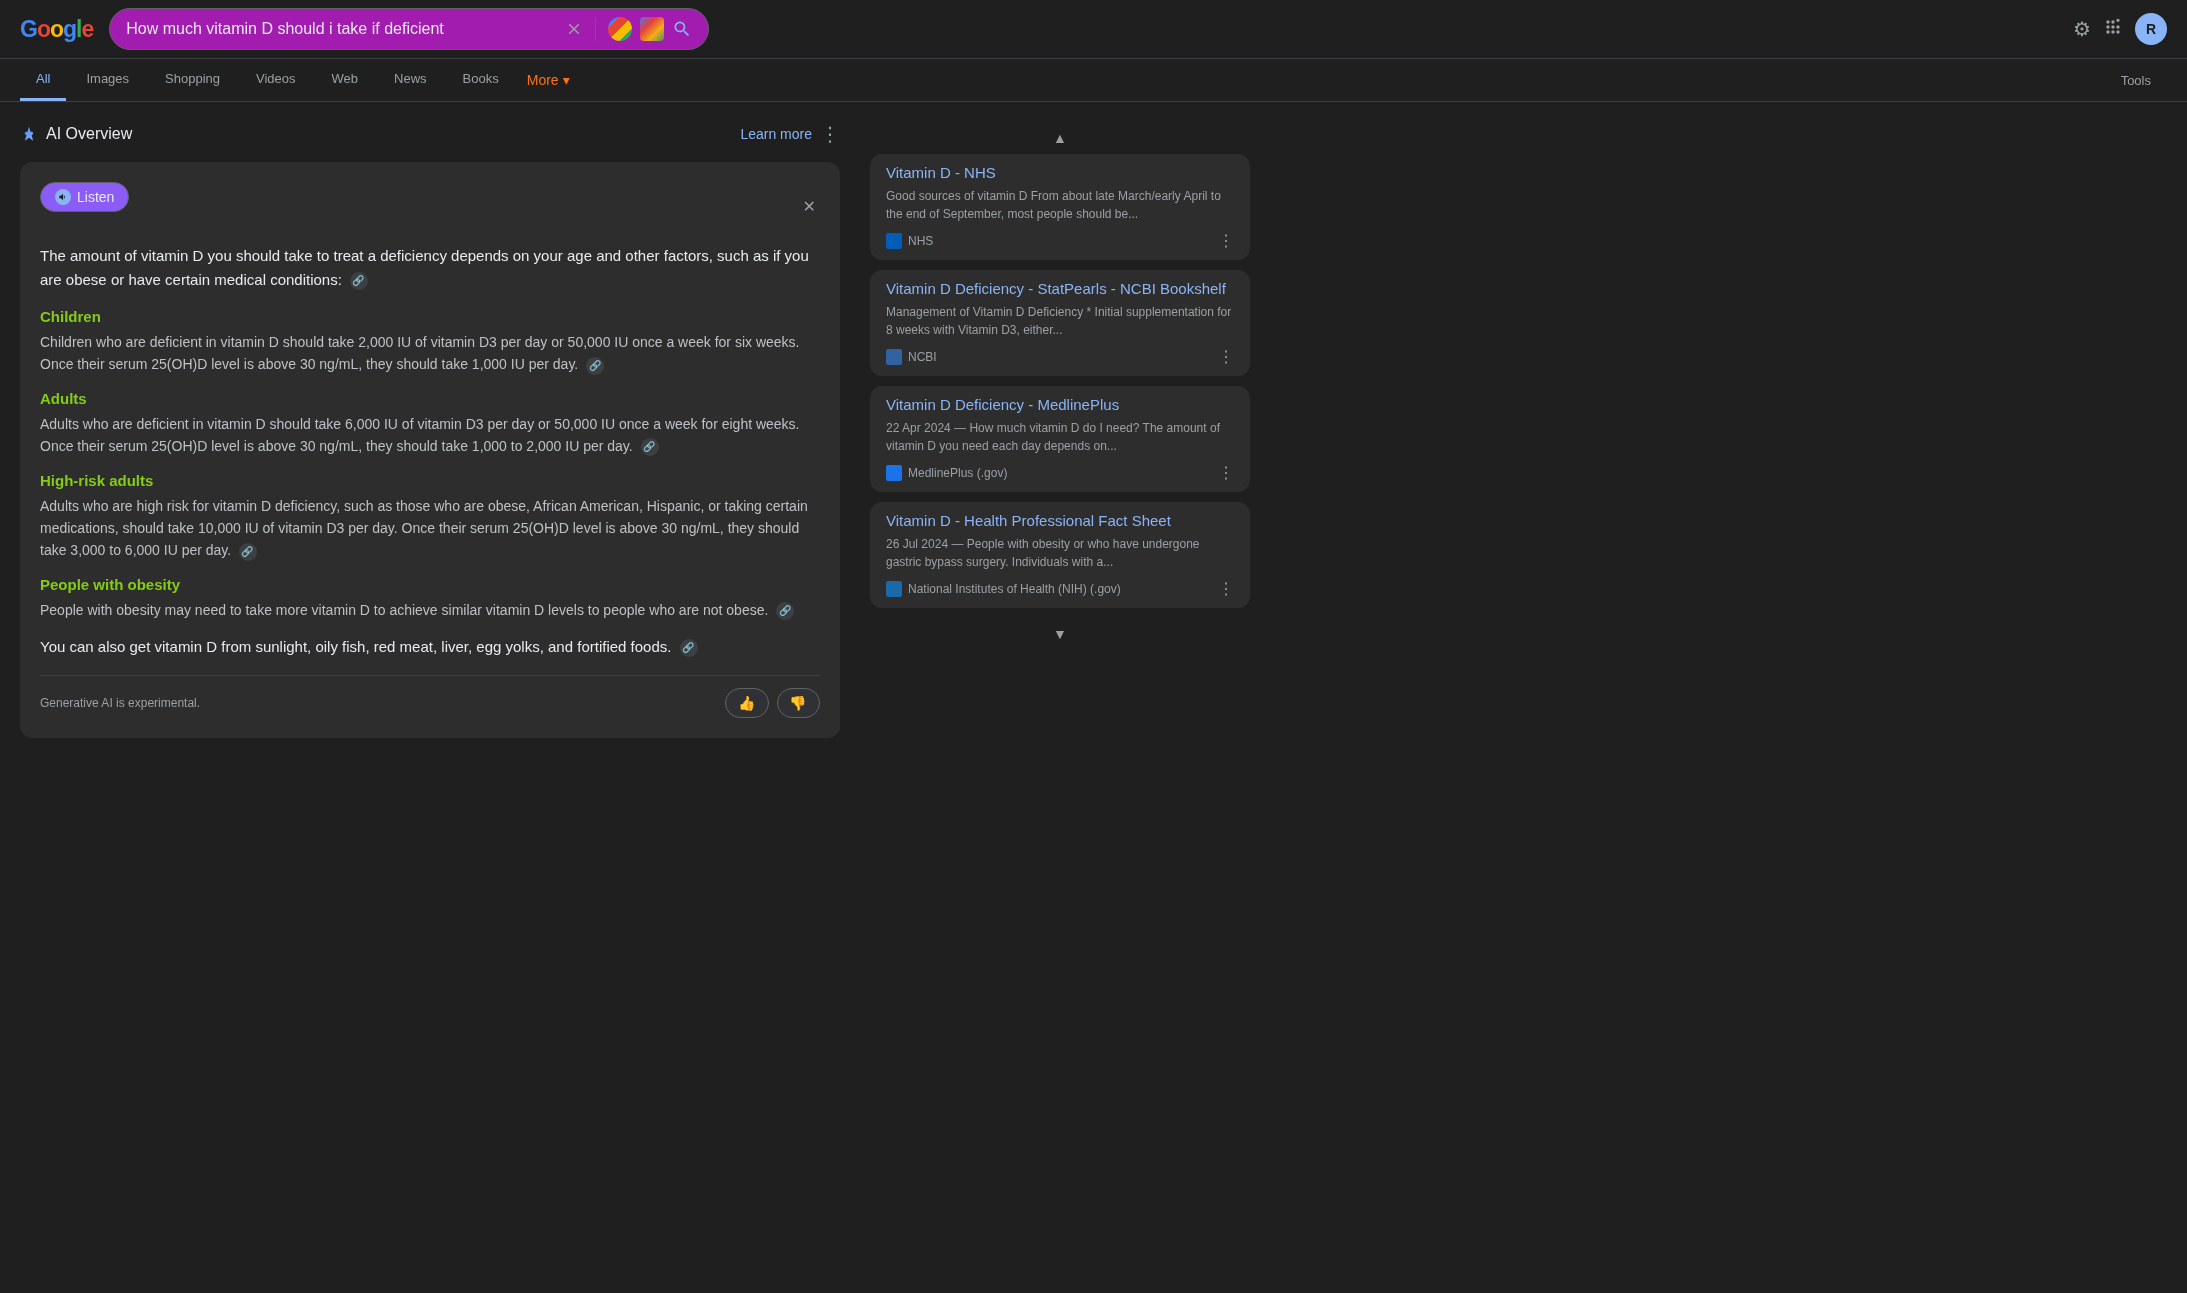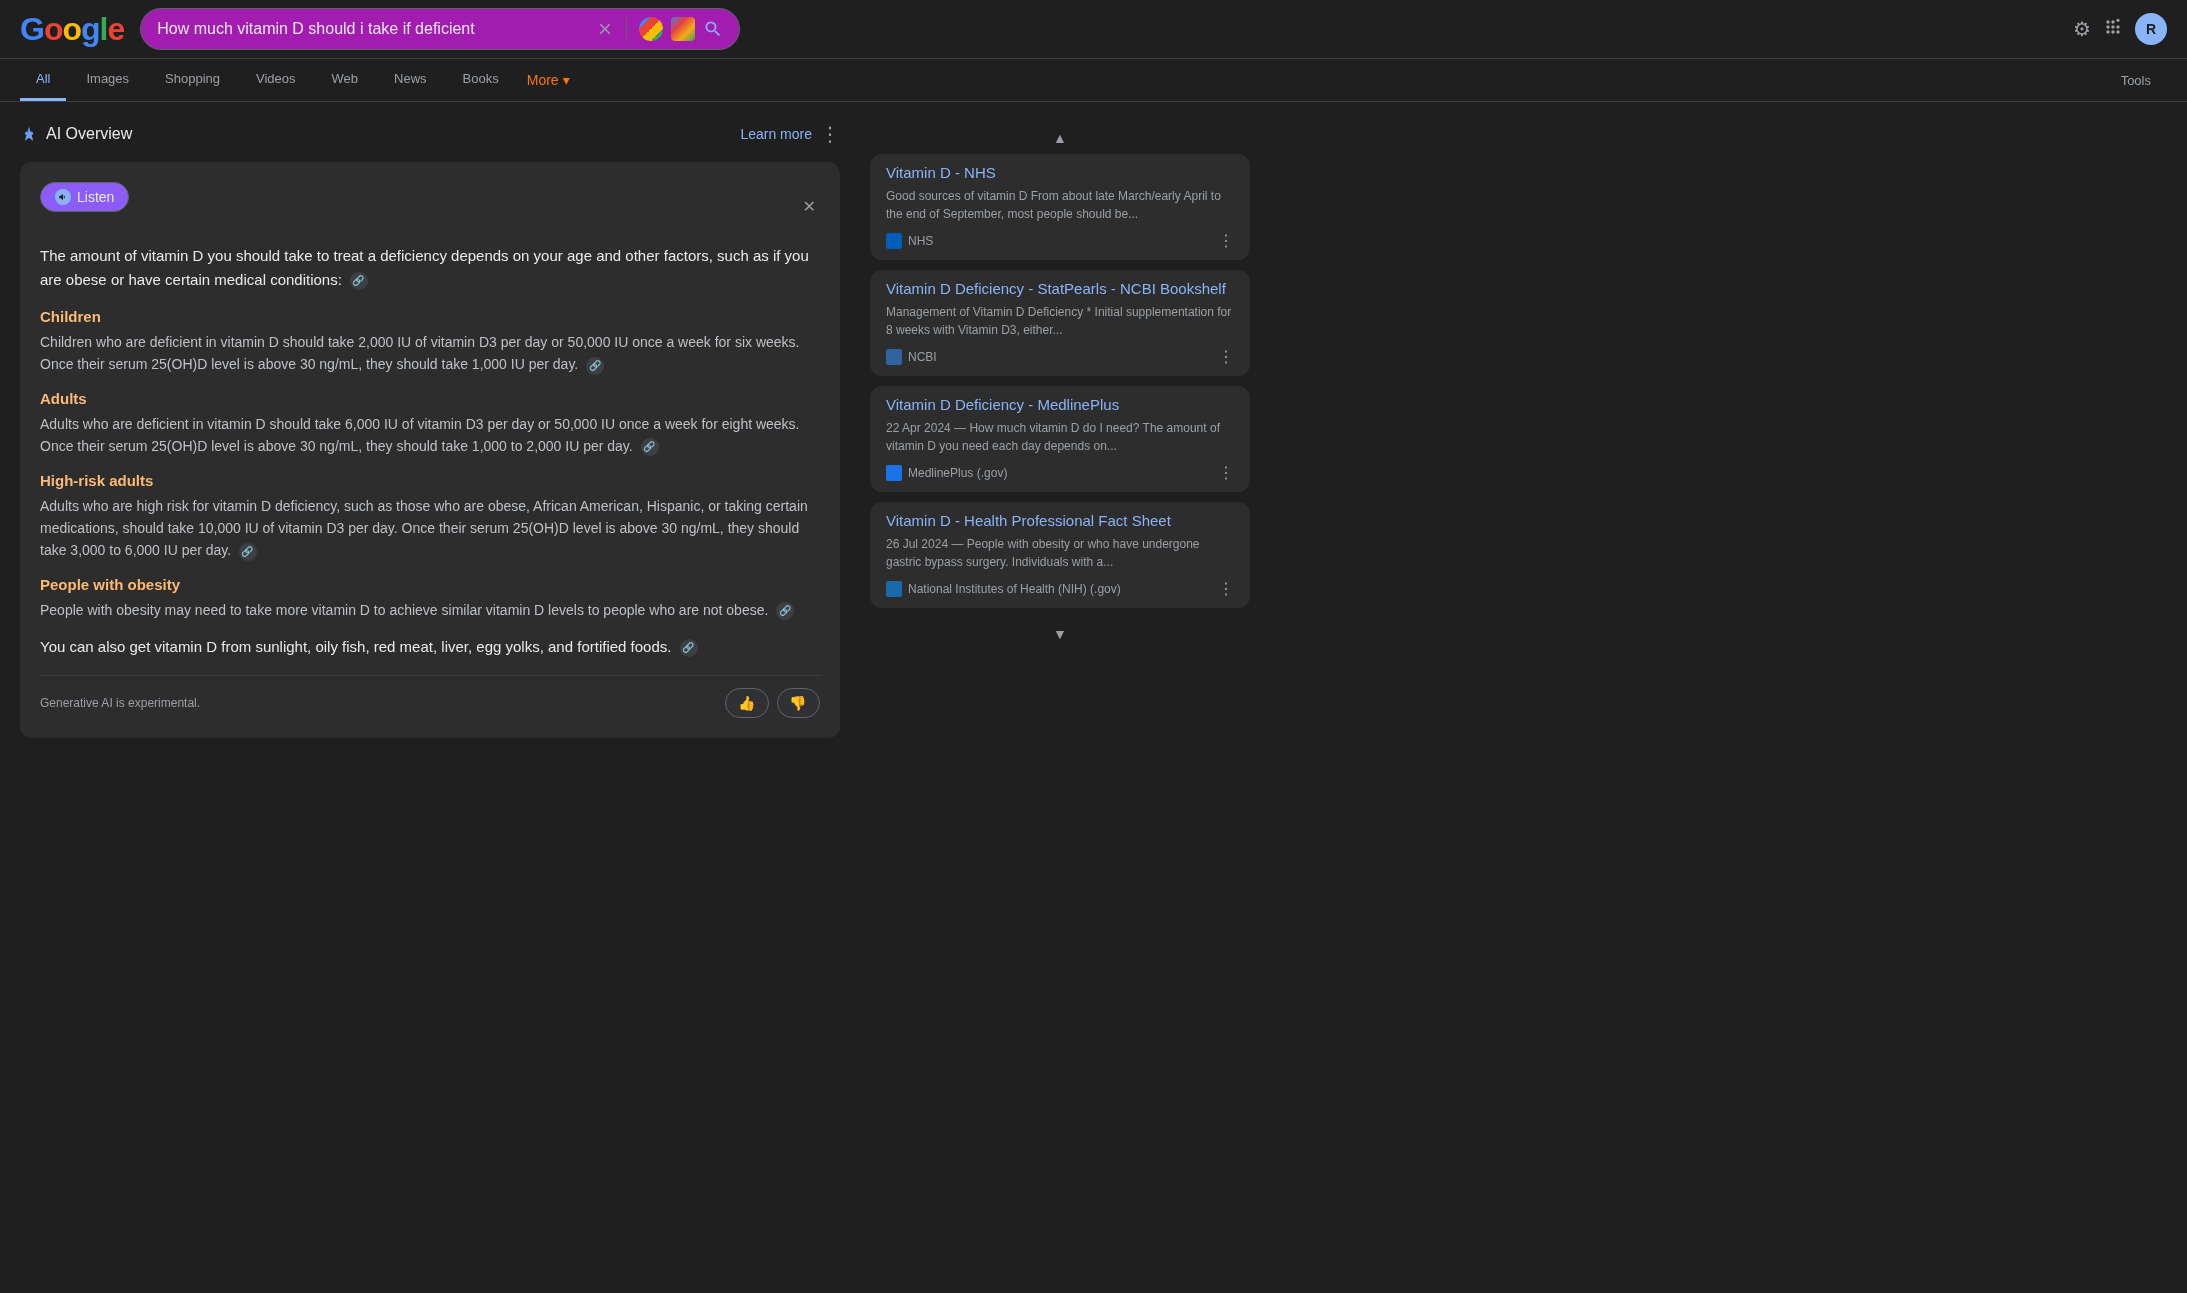--- a/index.html
+++ b/index.html
@@ -15,21 +15,21 @@
     .header {
       display: flex;
       align-items: center;
       padding: 8px 20px;
       gap: 16px;
       background: #1f1f1f;
       border-bottom: 1px solid #3c4043;
     }
 
     .google-logo {
-      font-size: 32px;
+      font-size: 23px;
       font-weight: bold;
       letter-spacing: -1px;
       flex-shrink: 0;
     }
     .google-logo span:nth-child(1) { color: #4285f4; }
     .google-logo span:nth-child(2) { color: #ea4335; }
     .google-logo span:nth-child(3) { color: #fbbc05; }
     .google-logo span:nth-child(4) { color: #4285f4; }
     .google-logo span:nth-child(5) { color: #34a853; }
     .google-logo span:nth-child(6) { color: #ea4335; }
@@ -281,21 +281,21 @@
       font-size: 10px;
       cursor: pointer;
       margin-left: 4px;
       text-decoration: none;
       vertical-align: middle;
     }
 
     .section-heading {
       font-weight: bold;
       font-size: 15px;
-      color: #fdba74;
+      color: #84cc16;
       margin-bottom: 6px;
       margin-top: 14px;
     }
 
     .section-text {
       font-size: 14px;
       color: #bdc1c6;
       line-height: 1.6;
       margin-bottom: 4px;
     }

